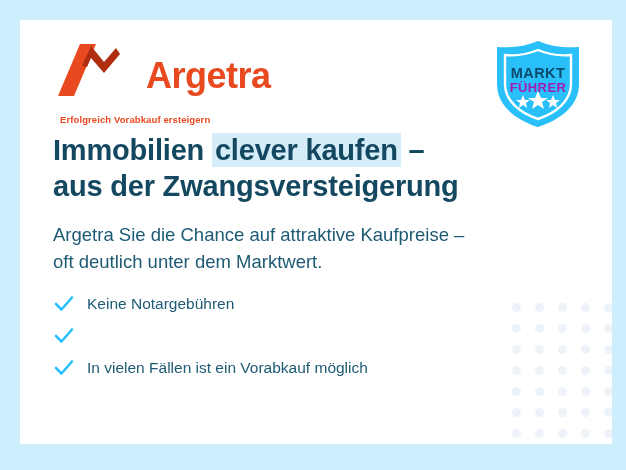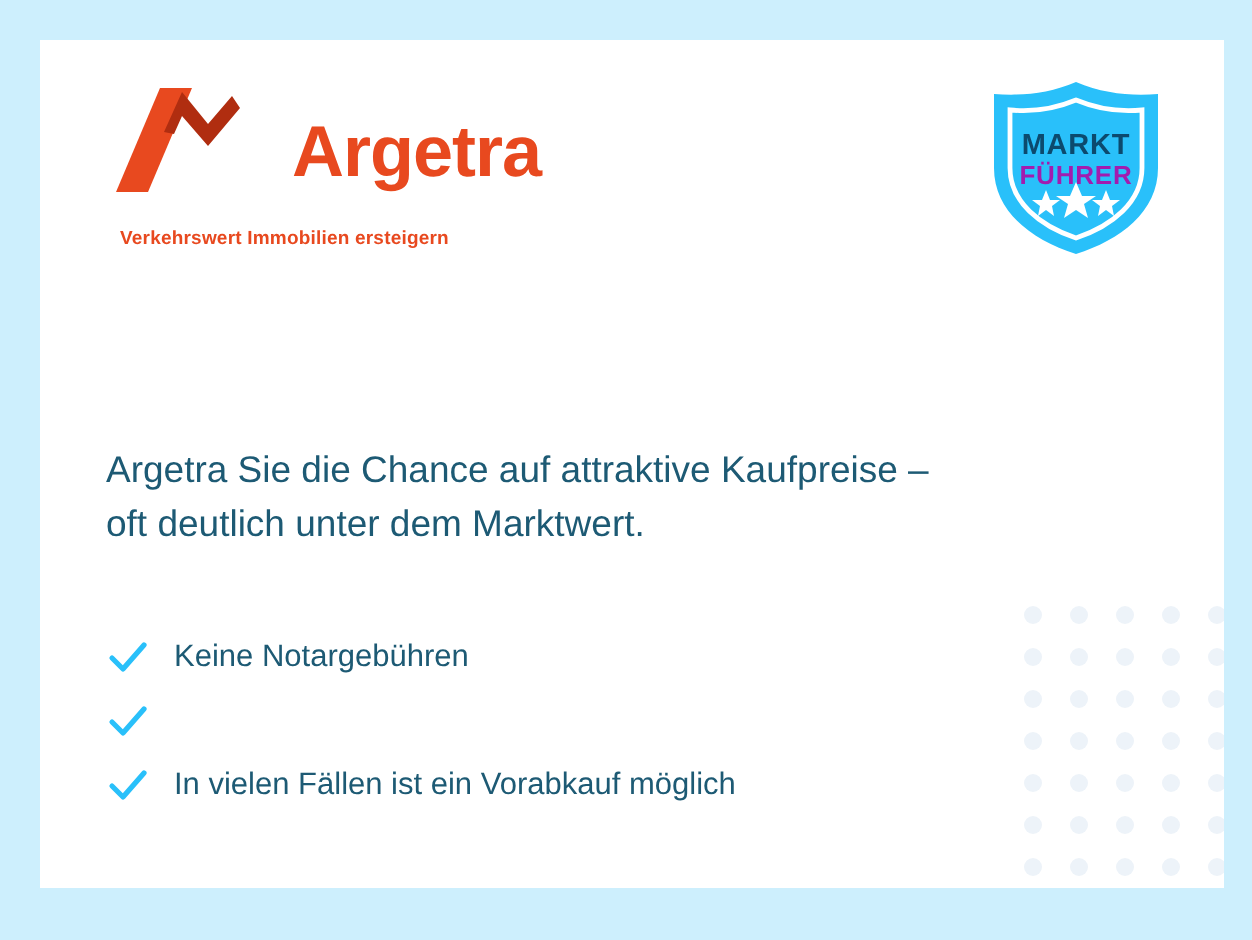--- a/index.html
+++ b/index.html
@@ -110,21 +110,21 @@
     font-size: 18.5px;
     color: #1d5a74;
     line-height: 1.47;
     font-weight: normal;
   }
 
   
   .checklist {
     position: absolute;
     left: 33px;
-    top: 293px;
+    top: 268px;
     width: 470px;
   }
   .check-item {
     position: relative;
     height: 32px;
     display: flex;
     align-items: center;
   }
   .check-icon {
     width: 22px;
@@ -169,39 +169,43 @@
   <div class="inner">
 
     <div class="logo">
       <span class="logo-mark">
         <svg width="62" height="52" viewBox="0 0 62 52" xmlns="http://www.w3.org/2000/svg">
           <polygon points="16,52 0,52 22,0 38,0" fill="#e8491f"></polygon>
           <polygon points="24,22 33,2 46,18 58,4 62,10 46,29 33,14 29,23" fill="#b02d10"></polygon>
         </svg>
       </span>
       <span class="logo-word">Argetra</span>
-      <span class="logo-tagline">Verkehrswert Immobilien ersteigern</span>
+      <span class="logo-tagline">Erfolgreich Vorabkauf ersteigern</span>
     </div>
 
     <div class="badge">
       <span>
         <svg width="96" height="92" viewBox="0 0 96 92" xmlns="http://www.w3.org/2000/svg" style="position:absolute;left:0;top:0;">
           <path d="M48 3 C62 9, 76 10, 89 9 L89 46 C89 68, 70 82, 48 89 C26 82, 7 68, 7 46 L7 9 C20 10, 34 9, 48 3 Z" fill="#29c0fa"></path>
           <path d="M48 12 C60 17, 71 18, 81 17 L81 46 C81 63, 66 75, 48 81 C30 75, 15 63, 15 46 L15 17 C25 18, 36 17, 48 12 Z" fill="none" stroke="#ffffff" stroke-width="2.4"></path>
           <g fill="#ffffff">
             <polygon points="33,57 35,62 40,62 36,65 37,70 33,67 29,70 30,65 26,62 31,62"></polygon>
             <polygon points="48,53 51,60 58,60 52,64 54,71 48,67 42,71 44,64 38,60 45,60"></polygon>
             <polygon points="63,57 65,62 70,62 66,65 67,70 63,67 59,70 60,65 56,62 61,62"></polygon>
           </g>
         </svg>
       </span>
       <span class="badge-text1">MARKT</span>
       <span class="badge-text2">FÜHRER</span>
     </div>
 
+    <div class="headline">
+      <span><span>Immobilien </span><span class="hl-mark">clever kaufen</span><span> –</span></span><br>
+      <span>aus der Zwangsversteigerung</span>
+    </div>
 
     <div class="subheadline">
       <span>Argetra Sie die Chance auf attraktive Kaufpreise –</span><br>
       <span>oft deutlich unter dem Marktwert.</span>
     </div>
 
     <div class="checklist">
 
       <div class="check-item">
         <span class="check-icon">

